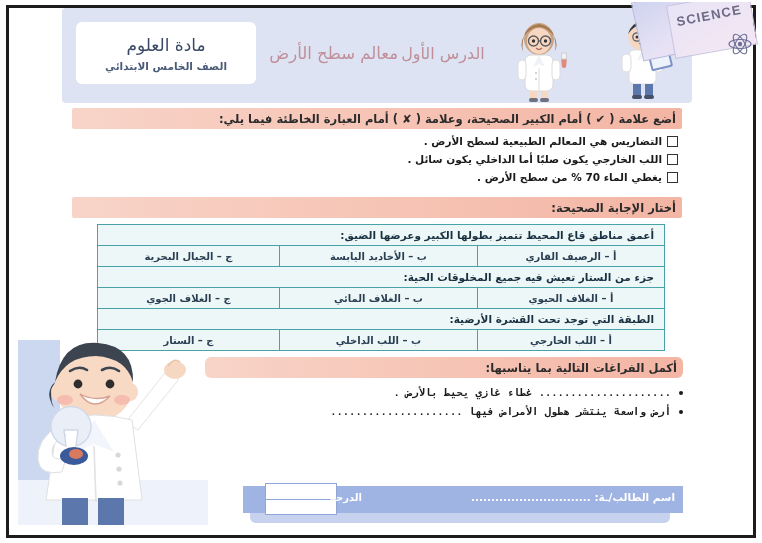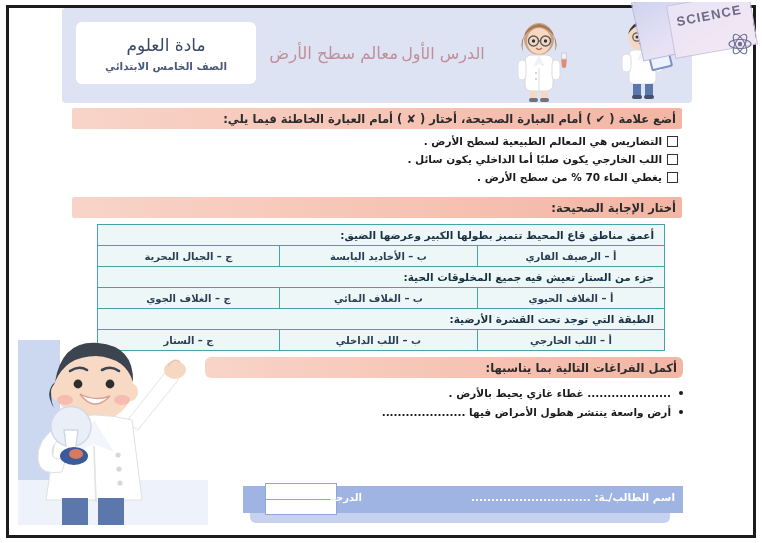--- a/index.html
+++ b/index.html
@@ -203,20 +203,21 @@
     position: absolute;
     left: 236px; top: 383px;
     width: 447px;
   }
   .blank-row {
     display: flex;
     align-items: center;
     gap: 6px;
     height: 19px;
     justify-content: flex-start;
+    font-family: Liberation Mono, monospace;
   }
   .bullet {
     width: 4px; height: 4px;
     background: #1a1a1a;
     border-radius: 50%;
     flex: 0 0 auto;
     margin-left: 2px;
   }
   .blank-text {
     font-size: 10.5px;
@@ -360,21 +361,21 @@
       <svg width="28" height="28" viewBox="0 0 28 28">
         <circle cx="14" cy="14" r="2.2" fill="#6b6f93"></circle>
         <ellipse cx="14" cy="14" rx="11" ry="4.5" fill="none" stroke="#6b6f93" stroke-width="1.1"></ellipse>
         <ellipse cx="14" cy="14" rx="11" ry="4.5" fill="none" stroke="#6b6f93" stroke-width="1.1" transform="rotate(60 14 14)"></ellipse>
         <ellipse cx="14" cy="14" rx="11" ry="4.5" fill="none" stroke="#6b6f93" stroke-width="1.1" transform="rotate(120 14 14)"></ellipse>
       </svg>
     </div>
   </div>
 
   <div class="q-banner" id="banner1">
-    <span>أضع علامة ( ✔ ) أمام العبارة الصحيحة، أختار ( ✘ ) أمام العبارة الخاطئة فيما يلي:</span>
+    <span>أضع علامة ( ✔ ) أمام الكبير الصحيحة، وعلامة ( ✘ ) أمام العبارة الخاطئة فيما يلي:</span>
   </div>
 
   <div class="tf-list">
     <div class="tf-row">
       <div class="tf-box"></div>
       <div class="tf-text">التضاريس هي المعالم الطبيعية لسطح الأرض .</div>
     </div>
     <div class="tf-row">
       <div class="tf-box"></div>
       <div class="tf-text">اللب الخارجي يكون صلبًا أما الداخلي يكون سائل .</div>

